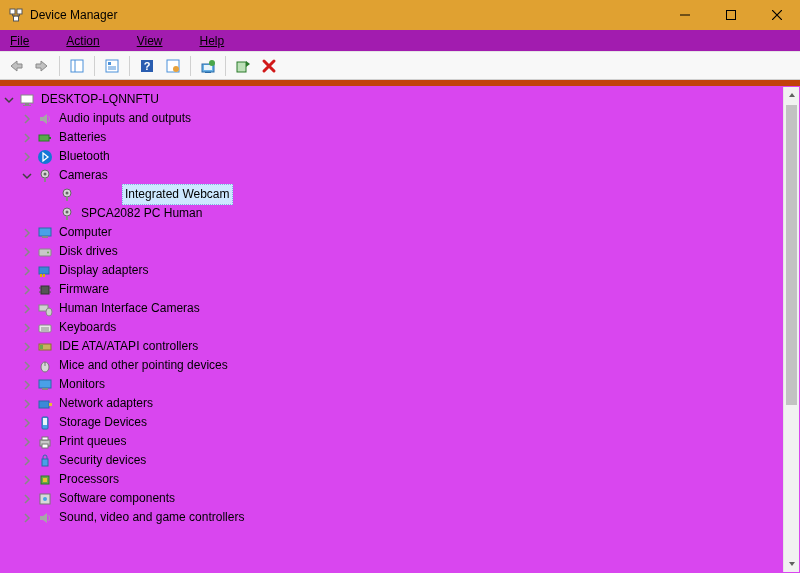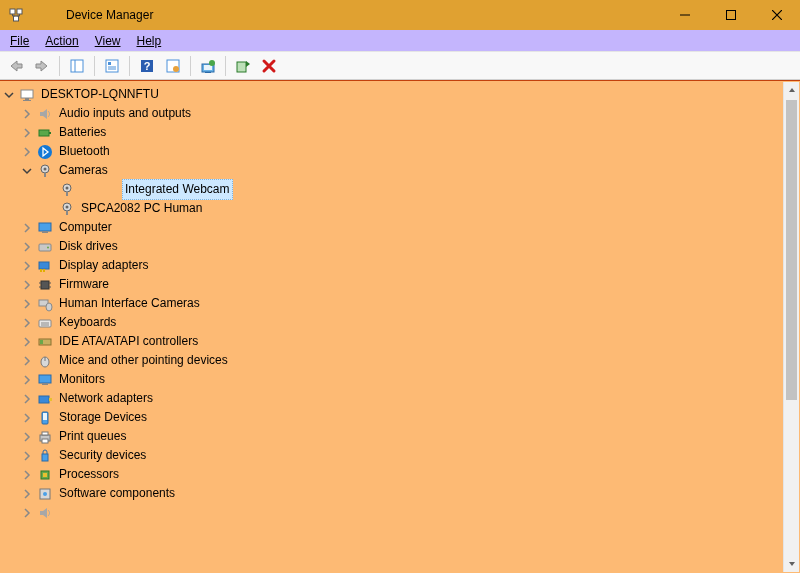--- a/index.html
+++ b/index.html
@@ -13,41 +13,41 @@
     overflow: hidden;
     color: #000;
   }
   .titlebar {
     background: #e0a131;
     height: 30px;
     display: flex;
     align-items: center;
     padding: 0 4px 0 8px;
     position: relative;
-    gap: 36px;
   }
   .titlebar .app-icon {
     width: 16px; height: 16px; margin-right: 6px;
     display: inline-flex; align-items:center; justify-content:center;
   }
   .titlebar .title-text { font-size: 12px; color: #000; }
   .window-controls {
     position: absolute; right: 0; top: 0; height: 30px;
     display: flex;
   }
   .window-controls .ctrl {
     width: 46px; height: 30px; display:flex; align-items:center; justify-content:center;
     font-family: "Segoe UI Symbol", sans-serif;
   }
   .menubar {
     height: 22px;
-    background: #c4b5fd;
+    background: #a21caf;
     border-bottom: 1px solid #e5e5e5;
     display: flex; align-items: center;
     padding-left: 2px;
+    gap: 21px;
   }
   .menubar .menu-item {
     padding: 2px 8px;
     font-size: 12px;
   }
   .menubar .menu-item .ul { text-decoration: underline; }
   .toolbar {
     height: 28px;
     background: #f8f8f8;
     border-bottom: 1px solid #d0d0d0;
@@ -60,23 +60,23 @@
     border: 1px solid transparent;
     display:flex; align-items:center; justify-content:center;
     border-radius:2px;
   }
   .toolbar .tb-sep {
     width: 1px; height: 20px; background: #d0d0d0; margin: 0 3px;
   }
   .content-area {
     position: relative;
     height: calc(573px - 30px - 22px - 28px);
-    border-top: 1px solid #c2410c;
+    border-top: 6px solid #c2410c;
     overflow: hidden;
-    background: #fdba74;
+    background: #d946ef;
   }
   .tree {
     padding: 4px 0 4px 4px;
     line-height: 19px;
     overflow: hidden;
   }
   .tree-row {
     display:flex; align-items:center;
     height: 19px;
     white-space: nowrap;
@@ -563,20 +563,21 @@
           <svg width="10" height="10">
             <path d="M3 1l4 4-4 4" fill="none" stroke="#888" stroke-width="1.5"></path>
           </svg>
         </span>
       <span class="node-icon">
         <svg width="16" height="16">
             <path d="M3 6h3l4-3v10l-4-3H3z" fill="#a7a7a7"></path>
             <path d="M11 5c2 2 2 4 0 6" fill="none" stroke="#a7a7a7"></path>
           </svg>
       </span>
+      <span class="node-label">Sound, video and game controllers</span>
     </div>
 
 
   </div>
 
   <div class="scrollbar">
     <div class="sb-arrow">
       <svg width="8" height="8">
           <path d="M4 2L1 6h6z" fill="#606060"></path>
         </svg>

